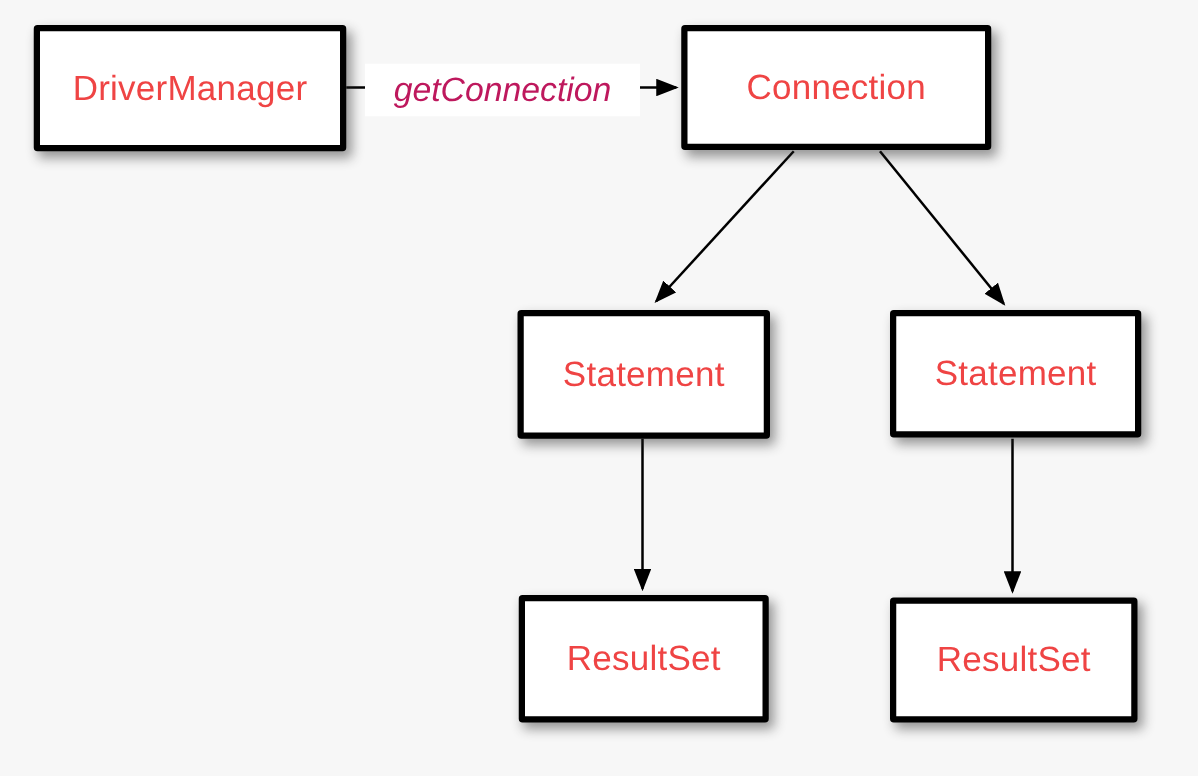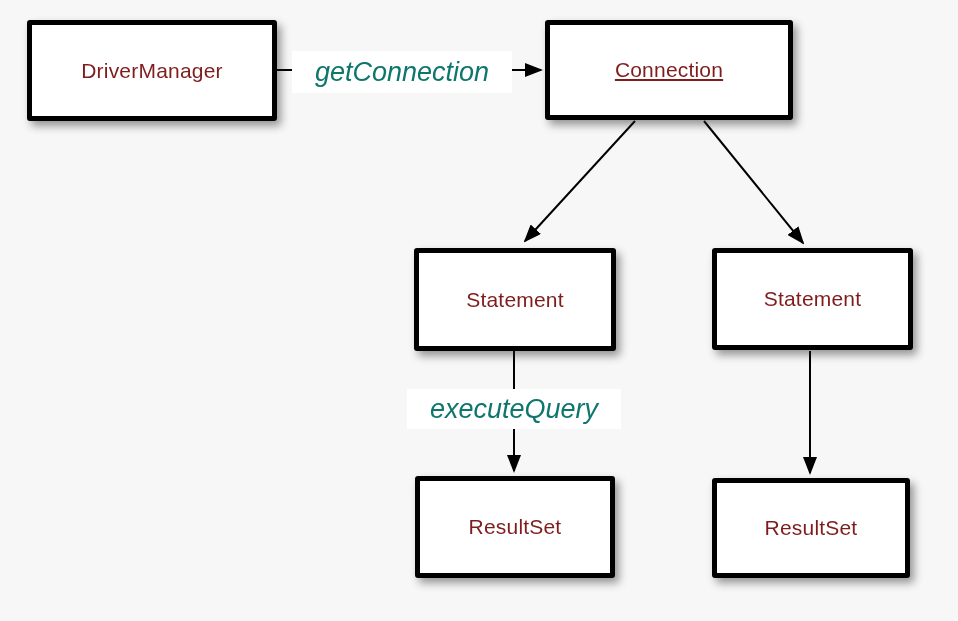--- a/index.html
+++ b/index.html
@@ -25,40 +25,40 @@
   .node {
     position: absolute;
     box-sizing: border-box;
     background: #ffffff;
     border: 5px solid #000000;
     border-radius: 3px;
     box-shadow: 4px 5px 9px rgba(30,30,30,0.45);
     display: flex;
     align-items: center;
     justify-content: center;
-    font-size: 21px;
-    color: #7f1d1d;
+    font-size: 28px;
+    color: #ef4444;
     letter-spacing: 0.2px;
     white-space: nowrap;
   }
   .edge-label {
     position: absolute;
     box-sizing: border-box;
     background: #ffffff;
     display: flex;
     align-items: center;
     justify-content: center;
     font-style: italic;
     font-size: 27px;
-    color: #0f766e;
+    color: #be185d;
     white-space: nowrap;
   }
   
   .n-drivermanager { left: 27px;  top: 20px;  width: 250px; height: 101px; }
-  .n-connection    { left: 545px; top: 20px;  width: 248px; height: 100px; text-decoration: underline; }
+  .n-connection    { left: 545px; top: 20px;  width: 248px; height: 100px; }
   .n-statement-1   { left: 414px; top: 248px; width: 202px; height: 103px; }
   .n-statement-2   { left: 712px; top: 248px; width: 201px; height: 102px; }
   .n-resultset-1   { left: 415px; top: 476px; width: 200px; height: 102px; }
   .n-resultset-2   { left: 712px; top: 478px; width: 198px; height: 100px; }
   
   .l-getconnection   { left: 292px; top: 51px;  width: 220px; height: 42px; }
   .l-createstatement { left: 459px; top: 156px; width: 248px; height: 39px; }
   .l-executequery    { left: 407px; top: 389px; width: 214px; height: 40px; }
 </style>
 </head>
@@ -75,21 +75,20 @@
     <line x1="277" y1="70" x2="541" y2="70" stroke="#000000" stroke-width="2" marker-end="url(#arrowhead)"></line>
     <line x1="635" y1="121" x2="525" y2="241" stroke="#000000" stroke-width="2" marker-end="url(#arrowhead)"></line>
     <line x1="704" y1="121" x2="803" y2="243" stroke="#000000" stroke-width="2" marker-end="url(#arrowhead)"></line>
     <line x1="514" y1="351" x2="514" y2="471" stroke="#000000" stroke-width="2" marker-end="url(#arrowhead)"></line>
     <line x1="810" y1="351" x2="810" y2="473" stroke="#000000" stroke-width="2" marker-end="url(#arrowhead)"></line>
   </svg>
 
   <div class="edge-label l-getconnection">getConnection</div>
 
 
-  <div class="edge-label l-executequery">executeQuery</div>
 
   <div class="node n-drivermanager">DriverManager</div>
 
   <div class="node n-connection">Connection</div>
 
   <div class="node n-statement-1">Statement</div>
 
   <div class="node n-statement-2">Statement</div>
 
   <div class="node n-resultset-1">ResultSet</div>

